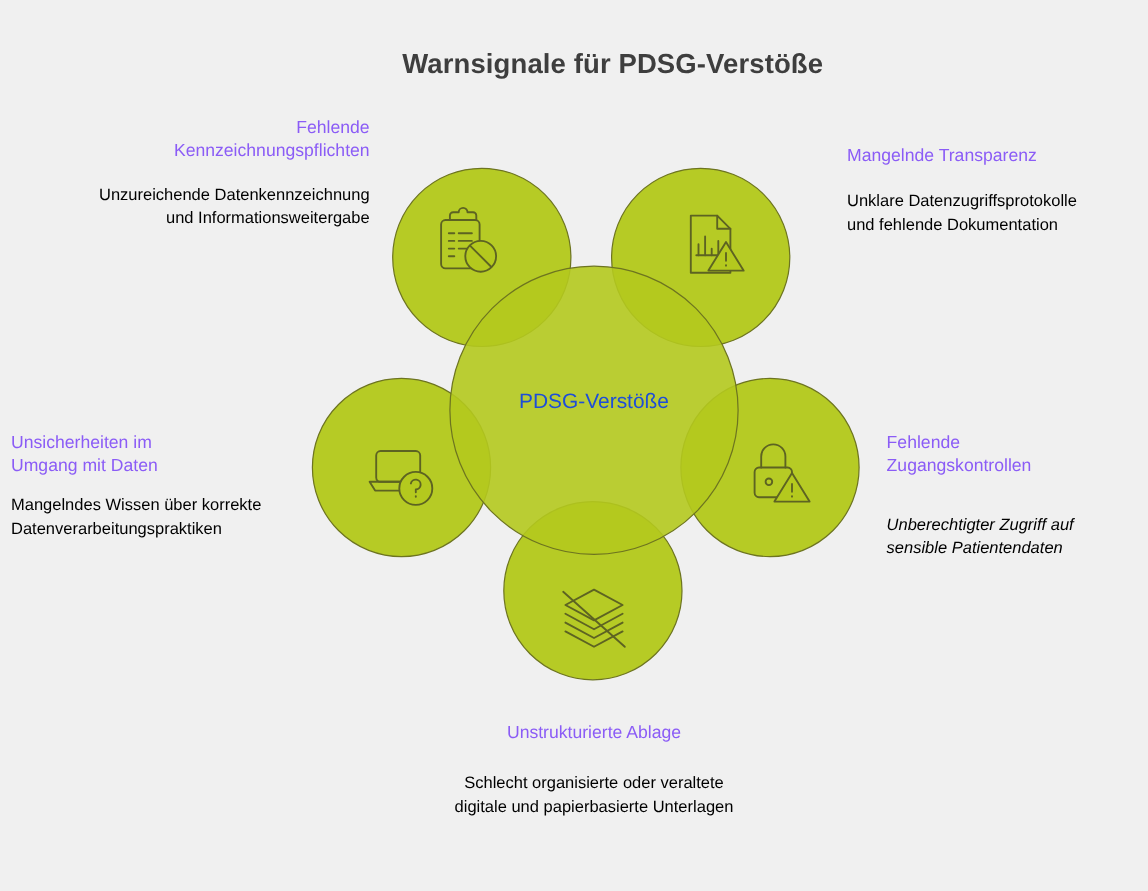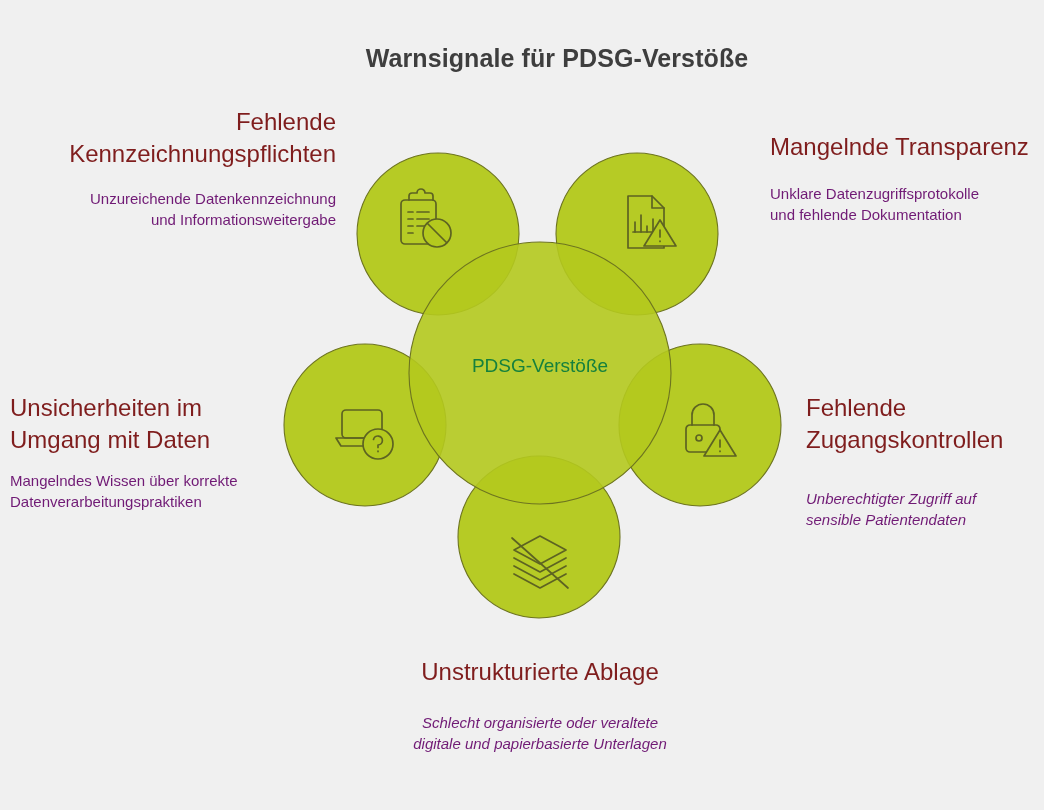--- a/index.html
+++ b/index.html
@@ -36,50 +36,50 @@
     left: 0;
     top: 0;
     width: 1044px;
     height: 810px;
   }
   .node-label {
     position: absolute;
     color: #4a4a4a;
   }
   .node-heading {
-    font-size: 24px;
+    font-size: 16px;
     font-weight: normal;
-    color: #7f1d1d;
+    color: #8b5cf6;
     line-height: 1.33;
     white-space: pre-line;
   }
   .node-desc {
     font-size: 15px;
-    color: #701a75;
+    color: #000000;
     line-height: 1.43;
     white-space: pre-line;
   }
   .lbl-tl { left: 26px;  top: 106px; width: 310px; text-align: right; }
   .lbl-tl .node-desc { margin-top: 18px; }
   .lbl-tr { left: 744px; top: 131px; width: 290px; text-align: left; margin-left: 26px; }
   .lbl-tr .node-desc { margin-top: 20px; }
   .lbl-l  { left: 10px;  top: 392px; width: 276px; }
   .lbl-l  .node-desc { margin-top: 14px; }
   .lbl-r  { left: 806px; top: 392px; width: 232px; text-align: left; }
   .lbl-r  .node-desc { margin-top: 32px; font-style: italic; }
   .lbl-b  { left: 322px; top: 656px; width: 436px; text-align: center; }
-  .lbl-b  .node-desc { margin-top: 24px; font-style: italic; }
+  .lbl-b  .node-desc { margin-top: 24px; }
   .center-label {
     position: absolute;
     left: 410px;
     top: 355px;
     width: 260px;
     text-align: center;
     font-size: 19px;
-    color: #15803d;
+    color: #1d4ed8;
   }
 </style>
 </head>
 <body>
 
 <div id="infographic">
 
   <div class="chart-title">Warnsignale für PDSG-Verstöße</div>
 
   <svg id="venn-svg" viewBox="0 0 1044 810">

